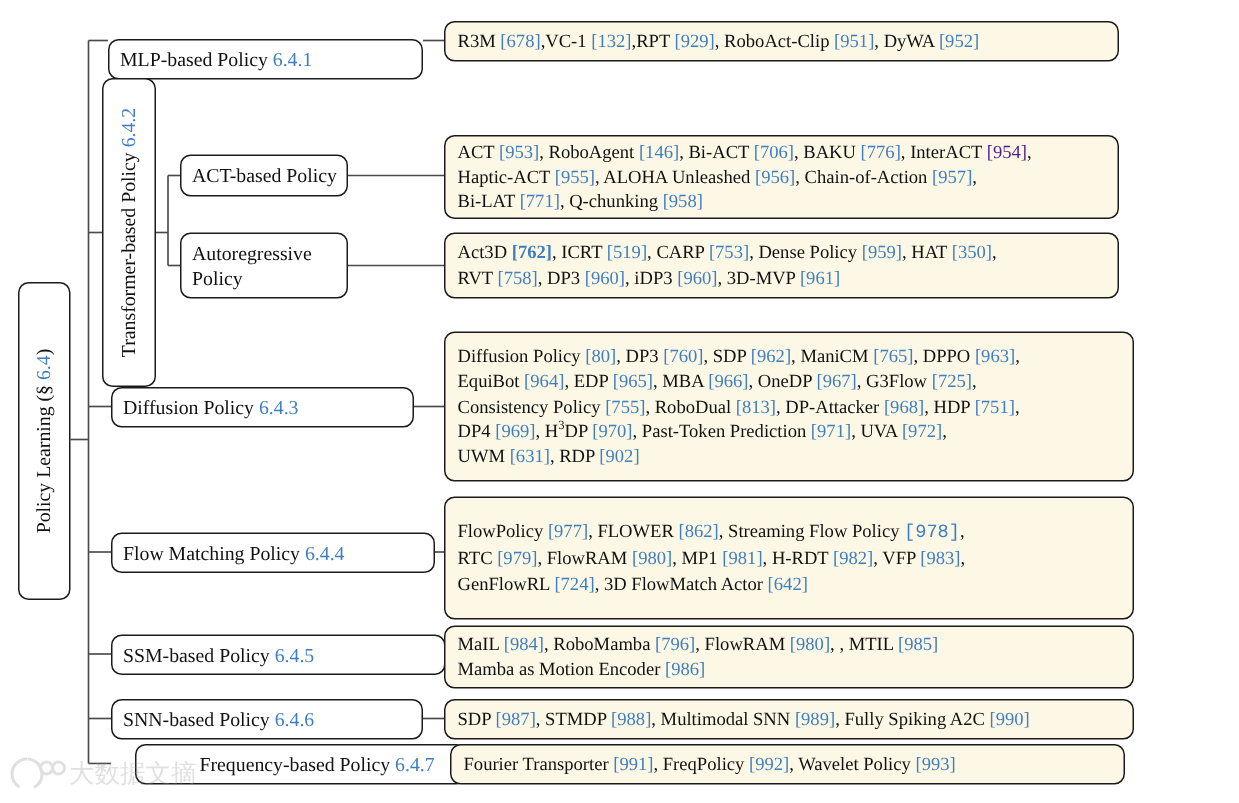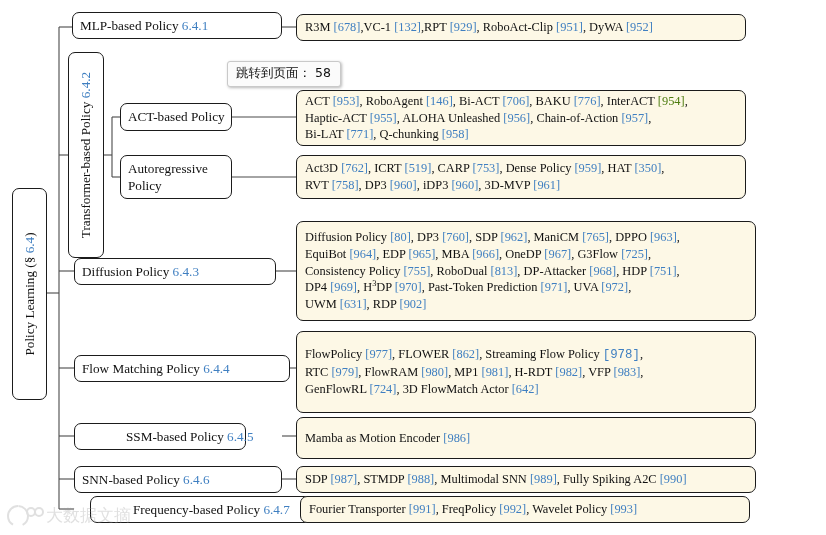--- a/index.html
+++ b/index.html
@@ -133,21 +133,21 @@
       <path d="M295,509 L300,509"></path>
     </g>
   </svg>
 
   <div class="vert" style="left:12px;top:188px;width:35px;height:212px;">
     <span class="txt">
       <span>Policy Learning (§ </span><span class="sec">6.4</span><span>)</span>
     </span>
   </div>
 
-  <div class="node" style="left:72px;top:12px;width:210px;height:27px;align-items:center;">
+  <div class="node" style="left:72px;top:26px;width:210px;height:27px;align-items:center;">
     <span class="txt">
       <span>MLP-based Policy</span>&nbsp;<span class="sec">6.4.1</span>
     </span>
   </div>
 
   <div class="vert" style="left:68px;top:52px;width:36px;height:206px;">
     <span class="txt">
       <span>Transformer-based Policy</span>&nbsp;<span class="sec">6.4.2</span>
     </span>
   </div>
@@ -168,21 +168,21 @@
       <span>Diffusion Policy</span>&nbsp;<span class="sec">6.4.3</span>
     </span>
   </div>
 
   <div class="node" style="left:74px;top:355px;width:216px;height:27px;">
     <span class="txt">
       <span>Flow Matching Policy</span>&nbsp;<span class="sec">6.4.4</span>
     </span>
   </div>
 
-  <div class="node" style="left:74px;top:423px;width:172px;height:27px;padding-left:44px;">
+  <div class="node" style="left:74px;top:423px;width:223px;height:27px;">
     <span class="txt">
       <span>SSM-based Policy</span>&nbsp;<span class="sec">6.4.5</span>
     </span>
   </div>
 
   <div class="node" style="left:74px;top:466px;width:208px;height:27px;">
     <span class="txt">
       <span>SNN-based Policy</span>&nbsp;<span class="sec">6.4.6</span>
     </span>
   </div>
@@ -191,59 +191,57 @@
     <span class="txt">
       <span>Frequency-based Policy</span>&nbsp;<span class="sec">6.4.7</span>
     </span>
   </div>
 
   <div class="leaf" style="left:296px;top:14px;width:450px;height:27px;">
     <span class="ln">R3M <span style="color: rgb(63, 127, 193);">[678]</span>,VC-1 <span style="color: rgb(63, 127, 193);">[132]</span>,RPT <span style="color: rgb(63, 127, 193);">[929]</span>, RoboAct-Clip <span style="color: rgb(63, 127, 193);">[951]</span>, DyWA <span style="color: rgb(63, 127, 193);">[952]</span></span>
   </div>
 
   <div class="leaf" style="left:296px;top:90px;width:450px;height:56px;">
-    <span class="ln">ACT <span style="color: rgb(63, 127, 193);">[953]</span>, RoboAgent <span style="color: rgb(63, 127, 193);">[146]</span>, Bi-ACT <span style="color: rgb(63, 127, 193);">[706]</span>, BAKU <span style="color: rgb(63, 127, 193);">[776]</span>, InterACT <span style="color: #4d7c0f;">[954]</span>,</span>
+    <span class="ln">ACT <span style="color: rgb(63, 127, 193);">[953]</span>, RoboAgent <span style="color: rgb(63, 127, 193);">[146]</span>, Bi-ACT <span style="color: rgb(63, 127, 193);">[706]</span>, BAKU <span style="color: rgb(63, 127, 193);">[776]</span>, InterACT <span style="color: #4c1d95;">[954]</span>,</span>
     <span class="ln">Haptic-ACT <span style="color: rgb(63, 127, 193);">[955]</span>, ALOHA Unleashed <span style="color: rgb(63, 127, 193);">[956]</span>, Chain-of-Action <span style="color: rgb(63, 127, 193);">[957]</span>,</span>
     <span class="ln">Bi-LAT <span style="color: rgb(63, 127, 193);">[771]</span>, Q-chunking <span style="color: rgb(63, 127, 193);">[958]</span></span>
   </div>
 
   <div class="leaf" style="left:296px;top:155px;width:450px;height:44px;">
-    <span class="ln">Act3D <span style="color: rgb(63, 127, 193);">[762]</span>, ICRT <span style="color: rgb(63, 127, 193);">[519]</span>, CARP <span style="color: rgb(63, 127, 193);">[753]</span>, Dense Policy <span style="color: rgb(63, 127, 193);">[959]</span>, HAT <span style="color: rgb(63, 127, 193);">[350]</span>,</span>
+    <span class="ln">Act3D <span style="color: rgb(63, 127, 193); font-weight: bold;">[762]</span>, ICRT <span style="color: rgb(63, 127, 193);">[519]</span>, CARP <span style="color: rgb(63, 127, 193);">[753]</span>, Dense Policy <span style="color: rgb(63, 127, 193);">[959]</span>, HAT <span style="color: rgb(63, 127, 193);">[350]</span>,</span>
     <span class="ln">RVT <span style="color: rgb(63, 127, 193);">[758]</span>, DP3 <span style="color: rgb(63, 127, 193);">[960]</span>, iDP3 <span style="color: rgb(63, 127, 193);">[960]</span>, 3D-MVP <span style="color: rgb(63, 127, 193);">[961]</span></span>
   </div>
 
   <div class="leaf" style="left:296px;top:221px;width:460px;height:100px;">
     <span class="ln">Diffusion Policy <span style="color: rgb(63, 127, 193);">[80]</span>, DP3 <span style="color: rgb(63, 127, 193);">[760]</span>, SDP <span style="color: rgb(63, 127, 193);">[962]</span>, ManiCM <span style="color: rgb(63, 127, 193);">[765]</span>, DPPO <span style="color: rgb(63, 127, 193);">[963]</span>,</span>
     <span class="ln">EquiBot <span style="color: rgb(63, 127, 193);">[964]</span>, EDP <span style="color: rgb(63, 127, 193);">[965]</span>, MBA <span style="color: rgb(63, 127, 193);">[966]</span>, OneDP <span style="color: rgb(63, 127, 193);">[967]</span>, G3Flow <span style="color: rgb(63, 127, 193);">[725]</span>,</span>
     <span class="ln">Consistency Policy <span style="color: rgb(63, 127, 193);">[755]</span>, RoboDual <span style="color: rgb(63, 127, 193);">[813]</span>, DP-Attacker <span style="color: rgb(63, 127, 193);">[968]</span>, HDP <span style="color: rgb(63, 127, 193);">[751]</span>,</span>
     <span class="ln">DP4 <span style="color: rgb(63, 127, 193);">[969]</span>, H<sup>3</sup>DP <span style="color: rgb(63, 127, 193);">[970]</span>, Past-Token Prediction <span style="color: rgb(63, 127, 193);">[971]</span>, UVA <span style="color: rgb(63, 127, 193);">[972]</span>,</span>
     <span class="ln">UWM <span style="color: rgb(63, 127, 193);">[631]</span>, RDP <span style="color: rgb(63, 127, 193);">[902]</span></span>
   </div>
 
   <div class="leaf" style="left:296px;top:331px;width:460px;height:82px;">
     <span class="ln">FlowPolicy <span style="color: rgb(63, 127, 193);">[977]</span>, FLOWER <span style="color: rgb(63, 127, 193);">[862]</span>, Streaming Flow Policy <span style="color: rgb(63, 127, 193); font-family: Liberation Mono, monospace;">[978]</span>,</span>
     <span class="ln">RTC <span style="color: rgb(63, 127, 193);">[979]</span>, FlowRAM <span style="color: rgb(63, 127, 193);">[980]</span>, MP1 <span style="color: rgb(63, 127, 193);">[981]</span>, H-RDT <span style="color: rgb(63, 127, 193);">[982]</span>, VFP <span style="color: rgb(63, 127, 193);">[983]</span>,</span>
     <span class="ln">GenFlowRL <span style="color: rgb(63, 127, 193);">[724]</span>, 3D FlowMatch Actor <span style="color: rgb(63, 127, 193);">[642]</span></span>
   </div>
 
   <div class="leaf" style="left:296px;top:417px;width:460px;height:42px;">
+    <span class="ln">MaIL <span style="color: rgb(63, 127, 193);">[984]</span>, RoboMamba <span style="color: rgb(63, 127, 193);">[796]</span>, FlowRAM <span style="color: rgb(63, 127, 193);">[980]</span>, , MTIL <span style="color: rgb(63, 127, 193);">[985]</span></span>
     <span class="ln">Mamba as Motion Encoder <span style="color: rgb(63, 127, 193);">[986]</span></span>
   </div>
 
   <div class="leaf" style="left:296px;top:466px;width:460px;height:27px;">
     <span class="ln">SDP <span style="color: rgb(63, 127, 193);">[987]</span>, STMDP <span style="color: rgb(63, 127, 193);">[988]</span>, Multimodal SNN <span style="color: rgb(63, 127, 193);">[989]</span>, Fully Spiking A2C <span style="color: rgb(63, 127, 193);">[990]</span></span>
   </div>
 
   <div class="leaf" style="left:300px;top:496px;width:450px;height:27px;">
     <span class="ln">Fourier Transporter <span style="color: rgb(63, 127, 193);">[991]</span>, FreqPolicy <span style="color: rgb(63, 127, 193);">[992]</span>, Wavelet Policy <span style="color: rgb(63, 127, 193);">[993]</span></span>
   </div>
 
-  <div id="tooltip" style="left:227px;top:61px;">
-    <span>跳转到页面： 58</span>
-  </div>
 
   <div id="watermark">
     <svg width="135" height="32" viewBox="0 0 135 32" xmlns="http://www.w3.org/2000/svg">
       <g fill="none" stroke="#9a9a9a" stroke-width="2">
         <path d="M14,6 a10,10 0 1,0 0,20 a10,10 0 1,0 0,-20" stroke-dasharray="26 10"></path>
         <circle cx="27" cy="12" r="4"></circle>
         <circle cx="35" cy="12" r="4"></circle>
       </g>
     </svg>
     <span style="position:absolute;left:42px;top:4px;font-size:17px;color:#9a9a9a;">大数据文摘</span>

